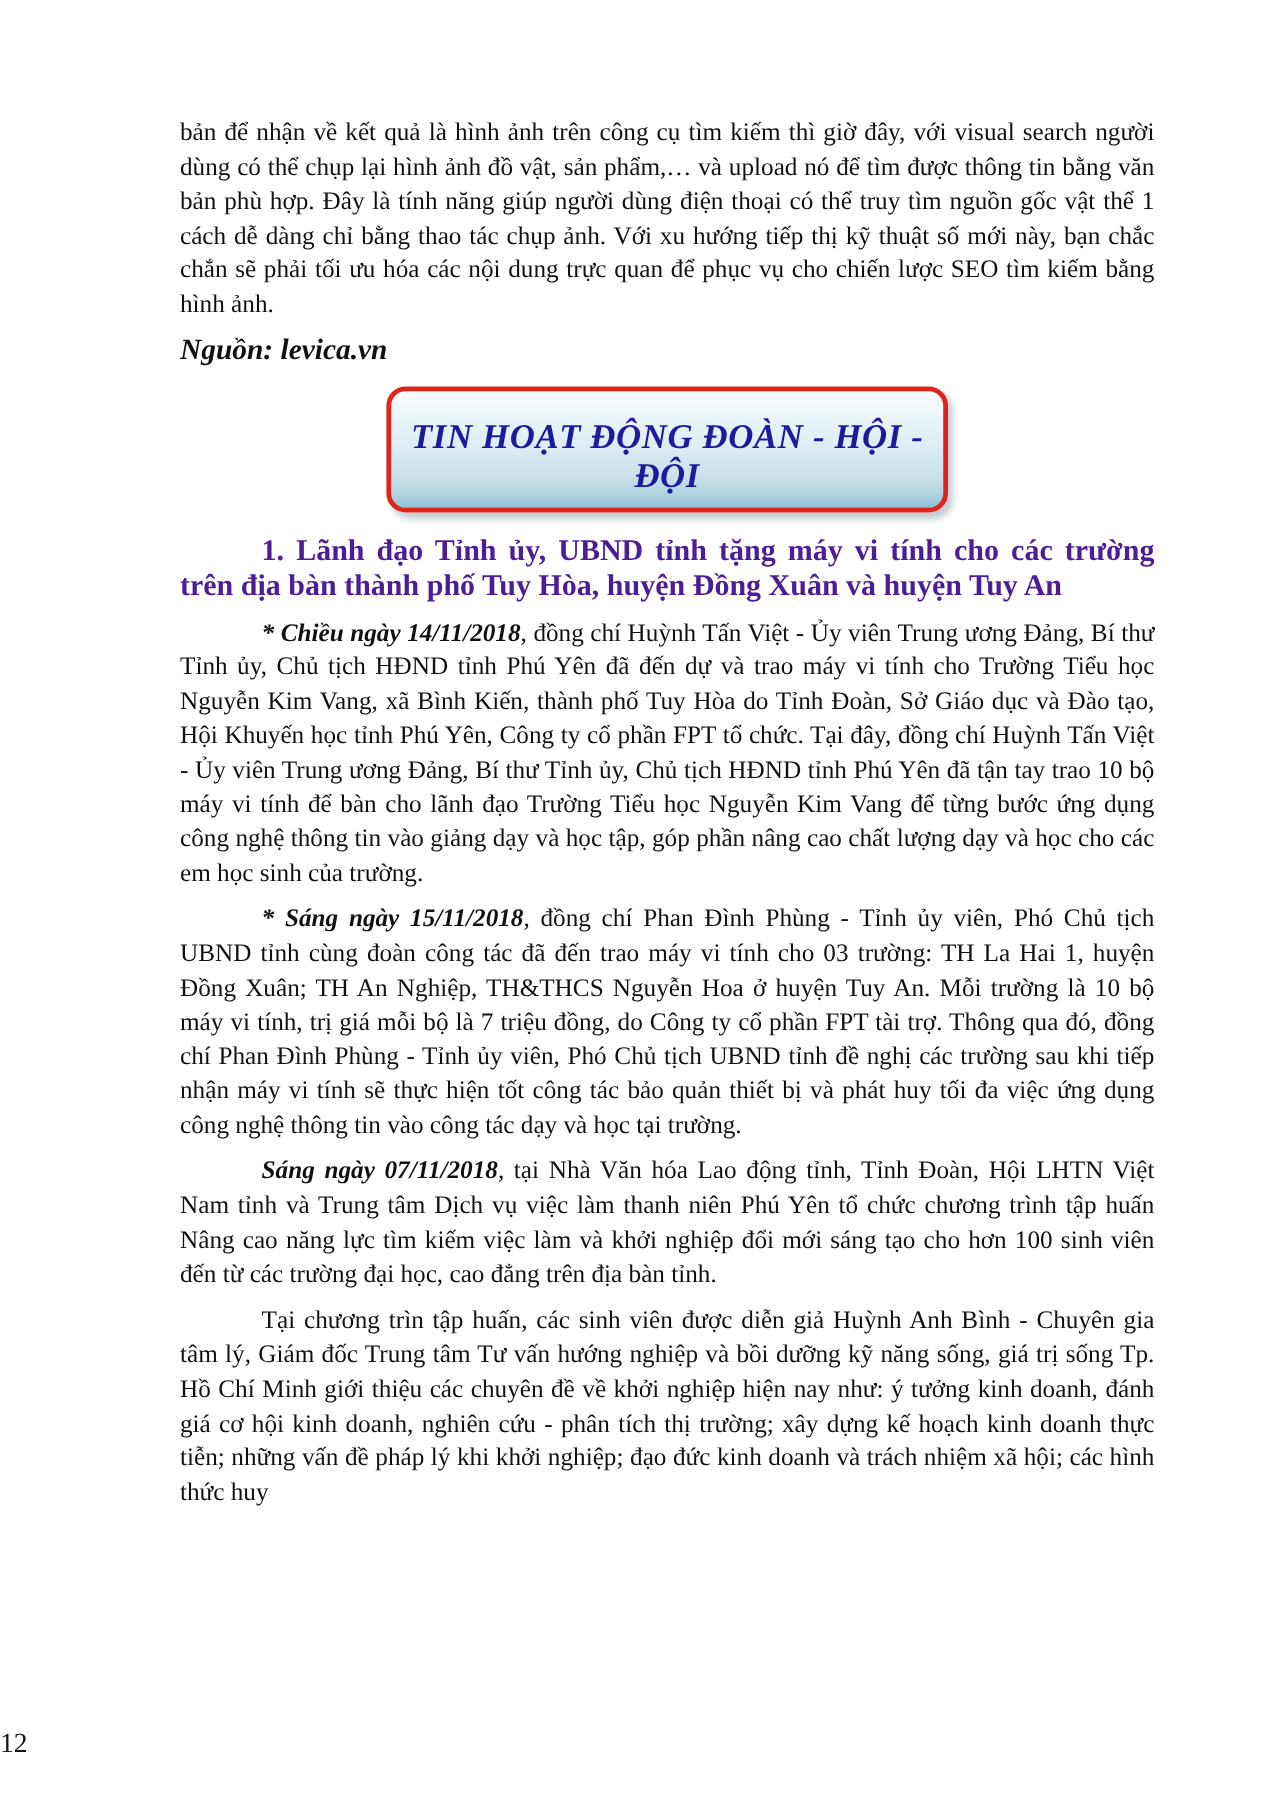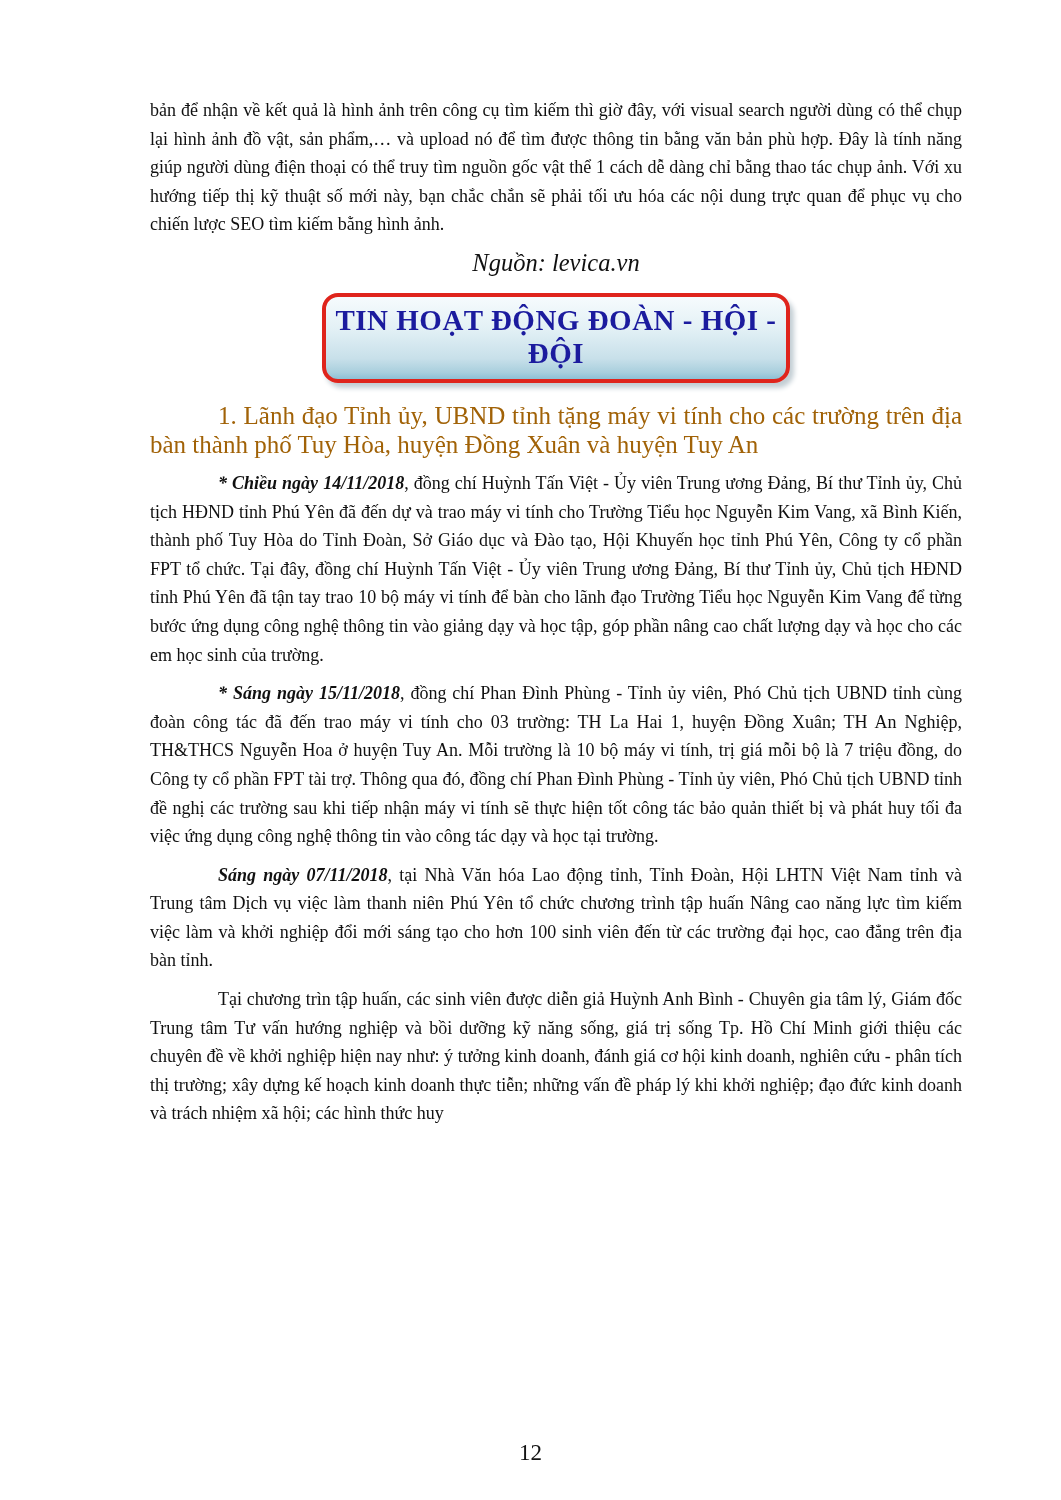--- a/index.html
+++ b/index.html
@@ -10,68 +10,69 @@
     color:#101010;
     position:relative;
     overflow:hidden;
   }
   .content{
     position:absolute;
     top:96px;left:150px;
     width:812px;
   }
   p.body{
-    font-size:18px;
+    font-size:21px;
     line-height:28.6px;
     text-align:justify;
     margin:0 0 10px 0;
     text-indent:68px;
   }
   p.body.noindent{text-indent:0;}
   p.body .lead{font-weight:bold;font-style:italic;}
   .source{
     font-size:24.5px;
-    font-weight:normal;
+    font-weight:bold;
     font-style:italic;
-    text-align:center;
+    text-align:left;
     margin:0 0 16px 0;
   }
   .banner-wrap{
     text-align:center;
     margin:4px 0 18px 0;
   }
   .banner{
     display:inline-block;
     width:452px;
     border:4px solid #df241c;
     border-radius:16px;
     background:linear-gradient(180deg,#f6fbfd 0%,#e2f0f5 40%,#c8e0ea 75%,#a9cfdd 92%,#8dc0d5 100%);
     box-shadow:4px 5px 5px #c3ced4;
-    padding:7px 4px 9px 4px;
+    padding:22px 4px 9px 4px;
+    font-style:italic;
   }
   .banner-title{
     font-size:29px;
     font-weight:bold;
     color:#1b1b9e;
     letter-spacing:0.5px;
   }
   h3.heading{
     font-size:25px;
     line-height:29.5px;
-    font-weight:normal;
-    color:#a16207;
+    font-weight:bold;
+    color:#4c1d95;
     text-align:justify;
     text-indent:68px;
     margin:12px 0 9px 0;
   }
   .pagenum{
     position:absolute;
     bottom:34px;left:0;
     width:100%;
-    text-align:center;
+    text-align:left;
     font-size:23px;
     color:#141414;
   }
 </style>
 </head>
 <body>
 
 <div class="content">
 
   <p class="body noindent">bản để nhận về kết quả là hình ảnh trên công cụ tìm kiếm thì giờ đây, với visual search người dùng có thể chụp lại hình ảnh đồ vật, sản phẩm,… và upload nó để tìm được thông tin bằng văn bản phù hợp. Đây là tính năng giúp người dùng điện thoại có thể truy tìm nguồn gốc vật thể 1 cách dễ dàng chỉ bằng thao tác chụp ảnh. Với xu hướng tiếp thị kỹ thuật số mới này, bạn chắc chắn sẽ phải tối ưu hóa các nội dung trực quan để phục vụ cho chiến lược SEO tìm kiếm bằng hình ảnh.</p>

